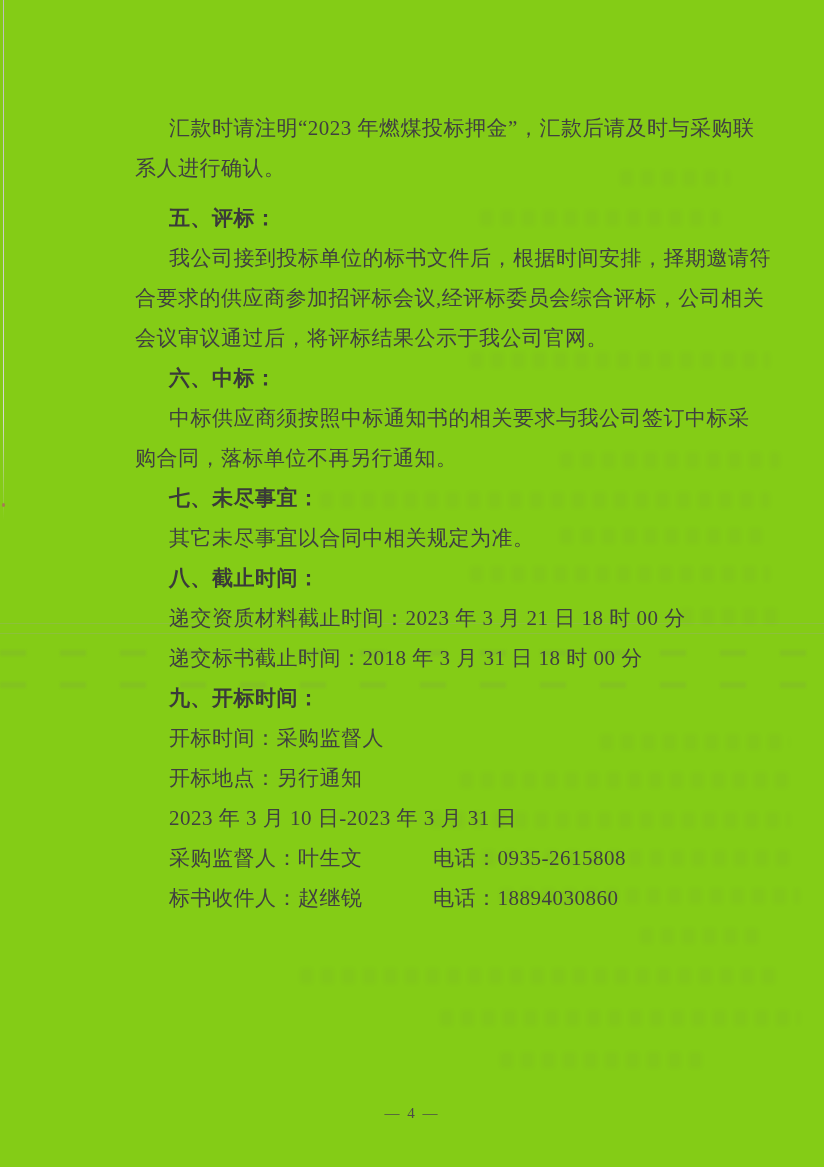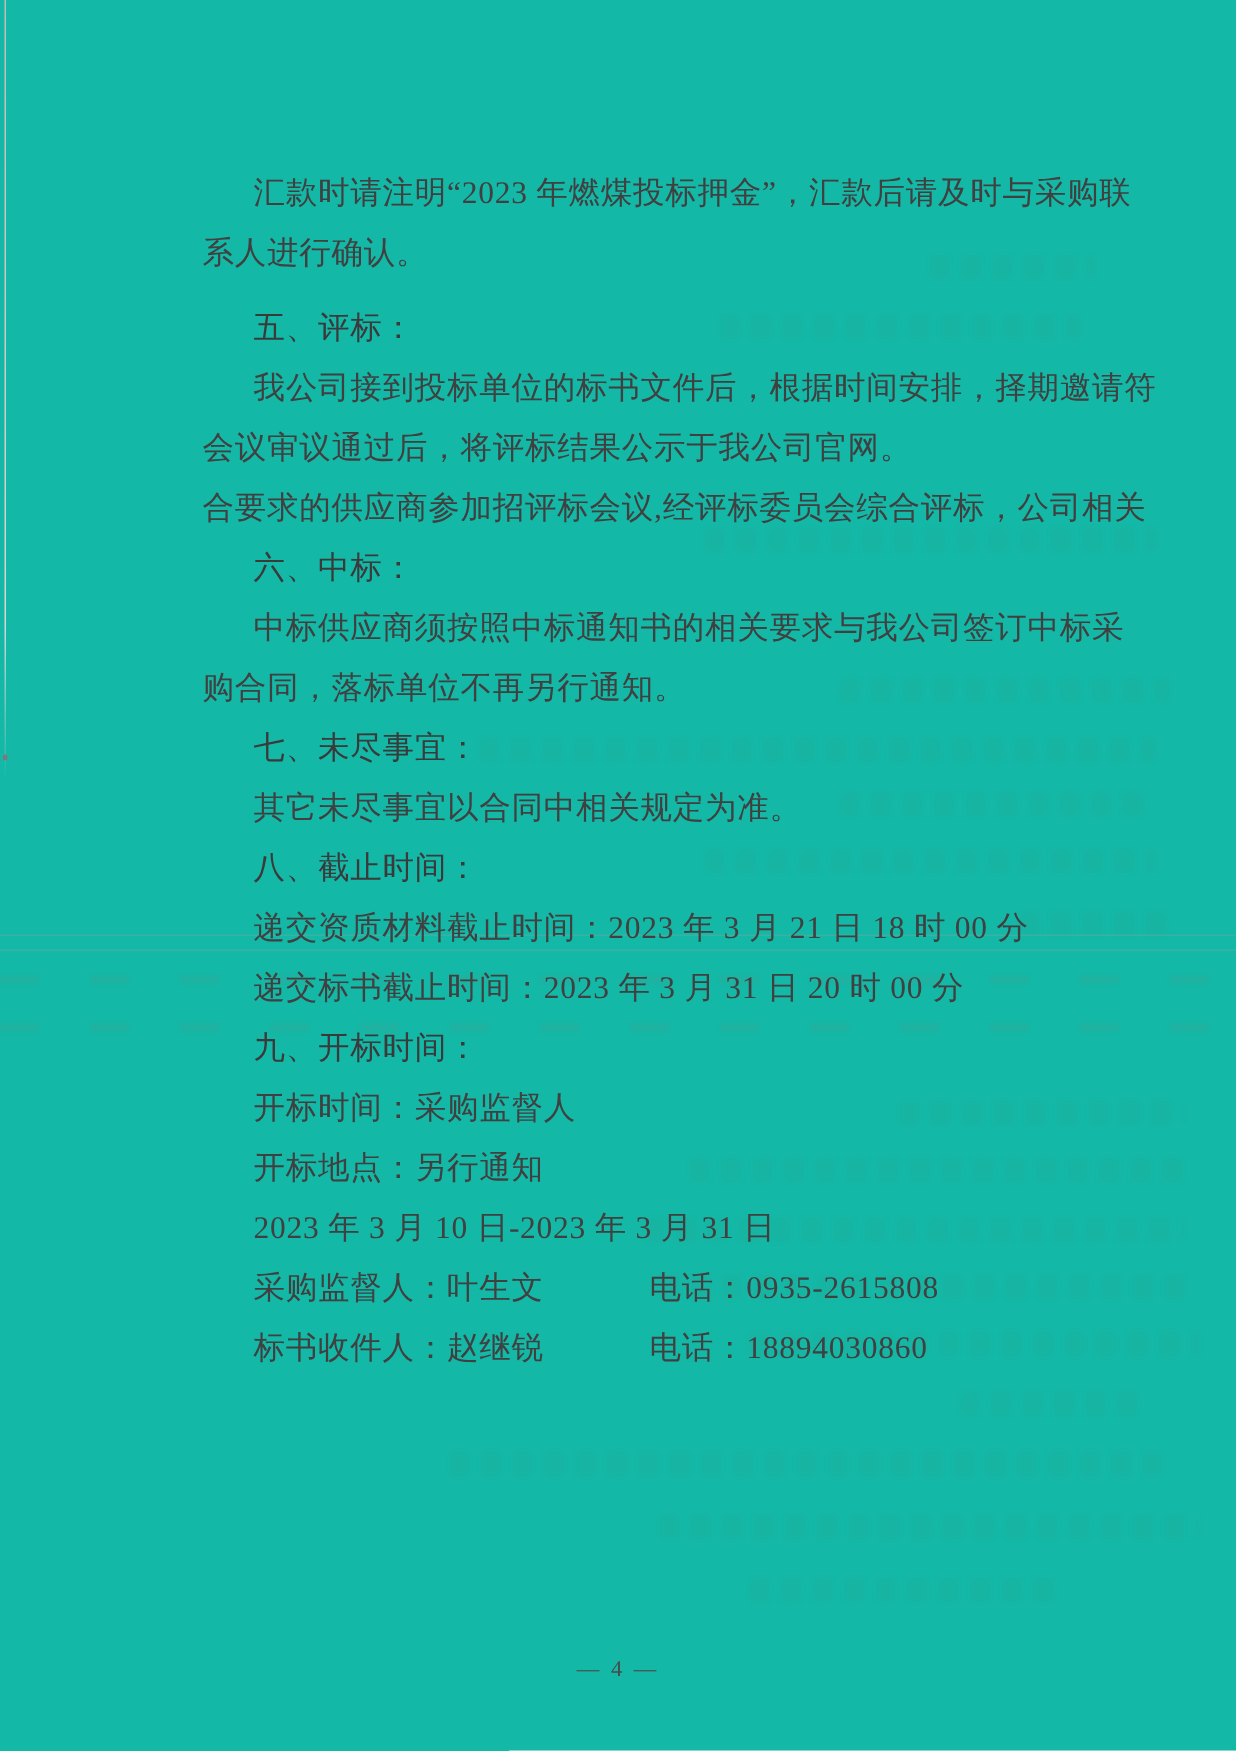--- a/index.html
+++ b/index.html
@@ -1,37 +1,37 @@
 <!DOCTYPE html>
 <html><head>
 <meta charset="utf-8">
 <style>
   html,body{margin:0;padding:0;background:#e9e9e9;}
   .page{
     position:relative;
     width:824px;height:1167px;
     margin:0 auto;
-    background:#14b8a6;
+    background:#84cc16;
     overflow:hidden;
     font-family:"Liberation Serif","DejaVu Serif",serif;
     color:#404040;
   }
   .content{
     position:absolute;
     left:135px;top:108px;
     width:600px;
   }
   .line{
     font-size:21px;
     line-height:40px;
     white-space:nowrap;
     letter-spacing:0.5px;
   }
   .indent{padding-left:34px;}
-  .heading{font-weight:400;color:#3a3a3a;}
+  .heading{font-weight:700;color:#3a3a3a;}
   .h-first{margin-top:10px;}
   .contact-row .label{
     display:inline-block;
     width:264px;
   }
   .footer{
     position:absolute;
     left:0;right:0;top:1105px;
     text-align:center;
     font-size:15px;
@@ -94,30 +94,30 @@
   <div class="smudge light" style="left:640px;top:928px;width:120px"></div>
   <div class="smudge light" style="left:300px;top:968px;width:480px"></div>
   <div class="smudge light" style="left:440px;top:1010px;width:360px"></div>
   <div class="smudge light" style="left:500px;top:1052px;width:210px"></div>
 
   <div class="content">
     <div class="line indent">汇款时请注明“2023 年燃煤投标押金”，汇款后请及时与采购联</div>
     <div class="line">系人进行确认。</div>
     <div class="line indent heading h-first">五、评标：</div>
     <div class="line indent">我公司接到投标单位的标书文件后，根据时间安排，择期邀请符</div>
+    <div class="line">合要求的供应商参加招评标会议,经评标委员会综合评标，公司相关</div>
     <div class="line">会议审议通过后，将评标结果公示于我公司官网。</div>
-    <div class="line">合要求的供应商参加招评标会议,经评标委员会综合评标，公司相关</div>
     <div class="line indent heading">六、中标：</div>
     <div class="line indent">中标供应商须按照中标通知书的相关要求与我公司签订中标采</div>
     <div class="line">购合同，落标单位不再另行通知。</div>
     <div class="line indent heading">七、未尽事宜：</div>
     <div class="line indent">其它未尽事宜以合同中相关规定为准。</div>
     <div class="line indent heading">八、截止时间：</div>
     <div class="line indent">递交资质材料截止时间：2023 年 3 月 21 日 18 时 00 分</div>
-    <div class="line indent">递交标书截止时间：2023 年 3 月 31 日 20 时 00 分</div>
+    <div class="line indent">递交标书截止时间：2018 年 3 月 31 日 18 时 00 分</div>
     <div class="line indent heading">九、开标时间：</div>
     <div class="line indent">开标时间：采购监督人</div>
     <div class="line indent">开标地点：另行通知</div>
     <div class="line indent">2023 年 3 月 10 日-2023 年 3 月 31 日</div>
 
     <div class="line indent contact-row">
       <span class="label">采购监督人：叶生文</span><span>电话：0935-2615808</span>
     </div>
     <div class="line indent contact-row">
       <span class="label">标书收件人：赵继锐</span><span>电话：18894030860</span>

